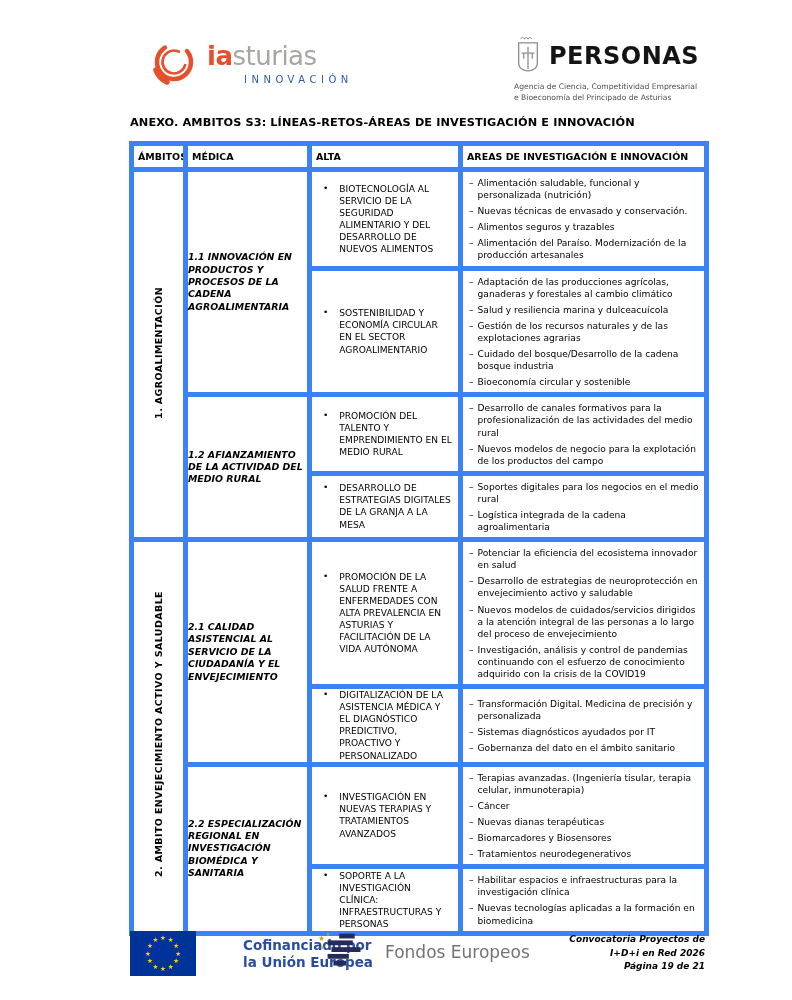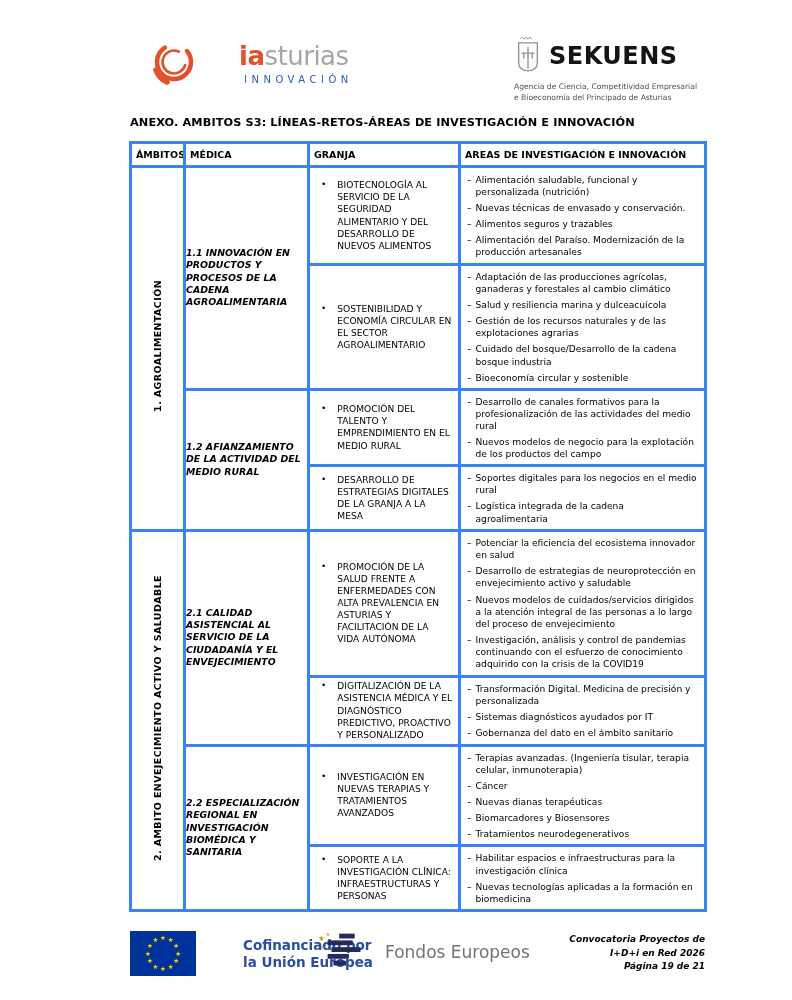--- a/index.html
+++ b/index.html
@@ -4,34 +4,34 @@
 <style>
   html,body{margin:0;padding:0;background:#ffffff;}
   *{box-sizing:border-box;}
   .page{position:relative;width:792px;height:1000px;background:#fff;margin:0 auto;
         font-family:"DejaVu Sans","Liberation Sans",sans-serif;color:#000;overflow:hidden;}
 
   
   .logo-iasturias{position:absolute;left:148px;top:36px;display:flex;align-items:flex-start;gap:7px;}
   .ia-text{padding-top:7px;}
   .ia-brand{font-size:26px;line-height:1;letter-spacing:-0.5px;}
-  .ia-brand .b{color:#e4502a;font-weight:bold;margin-left:32px;}
+  .ia-brand .b{color:#e4502a;font-weight:bold;}
   .ia-brand .l{color:#a6a6a3;font-weight:normal;}
   .ia-tagline{font-size:10px;color:#2a5ca8;letter-spacing:4.5px;margin-top:5px;margin-left:37px;}
 
   .logo-sekuens{position:absolute;left:514px;top:33px;width:200px;}
   .sek-row{display:flex;align-items:center;gap:7px;}
   .sek-brand{font-size:24px;font-weight:800;letter-spacing:0.5px;color:#141414;}
   .sek-tagline{font-size:7.6px;color:#4f4f4f;margin-top:3px;line-height:1.4;}
 
   .page-title{position:absolute;left:130px;top:116px;font-size:11.3px;font-weight:bold;letter-spacing:0.1px;}
 
   
   table.matrix{position:absolute;left:129px;top:141px;width:575px;border-collapse:collapse;table-layout:fixed;}
-  .matrix th,.matrix td{border:3px solid #3b82f6;padding:0;vertical-align:middle;}
+  .matrix th,.matrix td{border:5px solid #3b82f6;padding:0;vertical-align:middle;}
   .matrix th{font-size:9.5px;font-weight:bold;text-align:left;padding:5px 4px;height:24px;overflow:hidden;}
   .cell-ambito{text-align:center;}
   .vertical-text{writing-mode:vertical-rl;transform:rotate(180deg);font-size:9.5px;font-weight:bold;
                  letter-spacing:0.4px;white-space:nowrap;display:inline-block;}
   .cell-linea{font-size:9.4px;font-weight:bold;padding:4px 4px;line-height:1.32;font-style:italic;}
   .cell-reto{font-size:9.1px;}
   .reto{display:flex;gap:11px;padding:0 6px 0 11px;line-height:1.33;}
   .reto .bullet{font-size:9px;}
   .cell-areas{vertical-align:top;}
   .areas-list{padding:5px 5px 4px 6px;}
@@ -67,42 +67,42 @@
     </div>
   </div>
 
   <div class="logo-sekuens">
     <div class="sek-row">
       <svg width="28" height="46" viewBox="0 0 30 48">
         <path d="M7 6 q2 -4 4 0 q2 -4 4 0 q2 -4 4 0" fill="none" stroke="#8f8f8f" stroke-width="1"></path>
         <path d="M5 10 h20 v22 a10 8 0 0 1 -20 0 z" fill="none" stroke="#8f8f8f" stroke-width="1.4"></path>
         <path d="M15 14 v24 M8 21 h14 M10.5 21 v6 M19.5 21 v6" fill="none" stroke="#8f8f8f" stroke-width="1.4"></path>
       </svg>
-      <span class="sek-brand">SEKUENS</span>
+      <span class="sek-brand">PERSONAS</span>
     </div>
     <div class="sek-tagline">
       <div>Agencia de Ciencia, Competitividad Empresarial</div>
       <div>e Bioeconomía del Principado de Asturias</div>
     </div>
   </div>
 
   <div class="page-title">ANEXO. AMBITOS S3: LÍNEAS-RETOS-ÁREAS DE INVESTIGACIÓN E INNOVACIÓN</div>
 
   <table class="matrix">
     <colgroup>
         <col style="width:54px">
         <col style="width:124px">
         <col style="width:151px">
         <col style="width:246px">
       </colgroup>
     <thead>
       <tr>
         <th>ÁMBITOS</th>
         <th>MÉDICA</th>
-        <th>GRANJA</th>
+        <th>ALTA</th>
         <th>AREAS DE INVESTIGACIÓN E INNOVACIÓN</th>
       </tr>
     </thead>
     <tbody>
         <tr style="height: 98px;">
           <td class="cell-ambito" rowspan="4"><span class="vertical-text">1. AGROALIMENTACIÓN</span></td>
           <td class="cell-linea" rowspan="2"><span>1.1 INNOVACIÓN EN PRODUCTOS Y PROCESOS DE LA CADENA AGROALIMENTARIA</span></td>
           <td class="cell-reto">
             <div class="reto">
               <span class="bullet">•</span>

